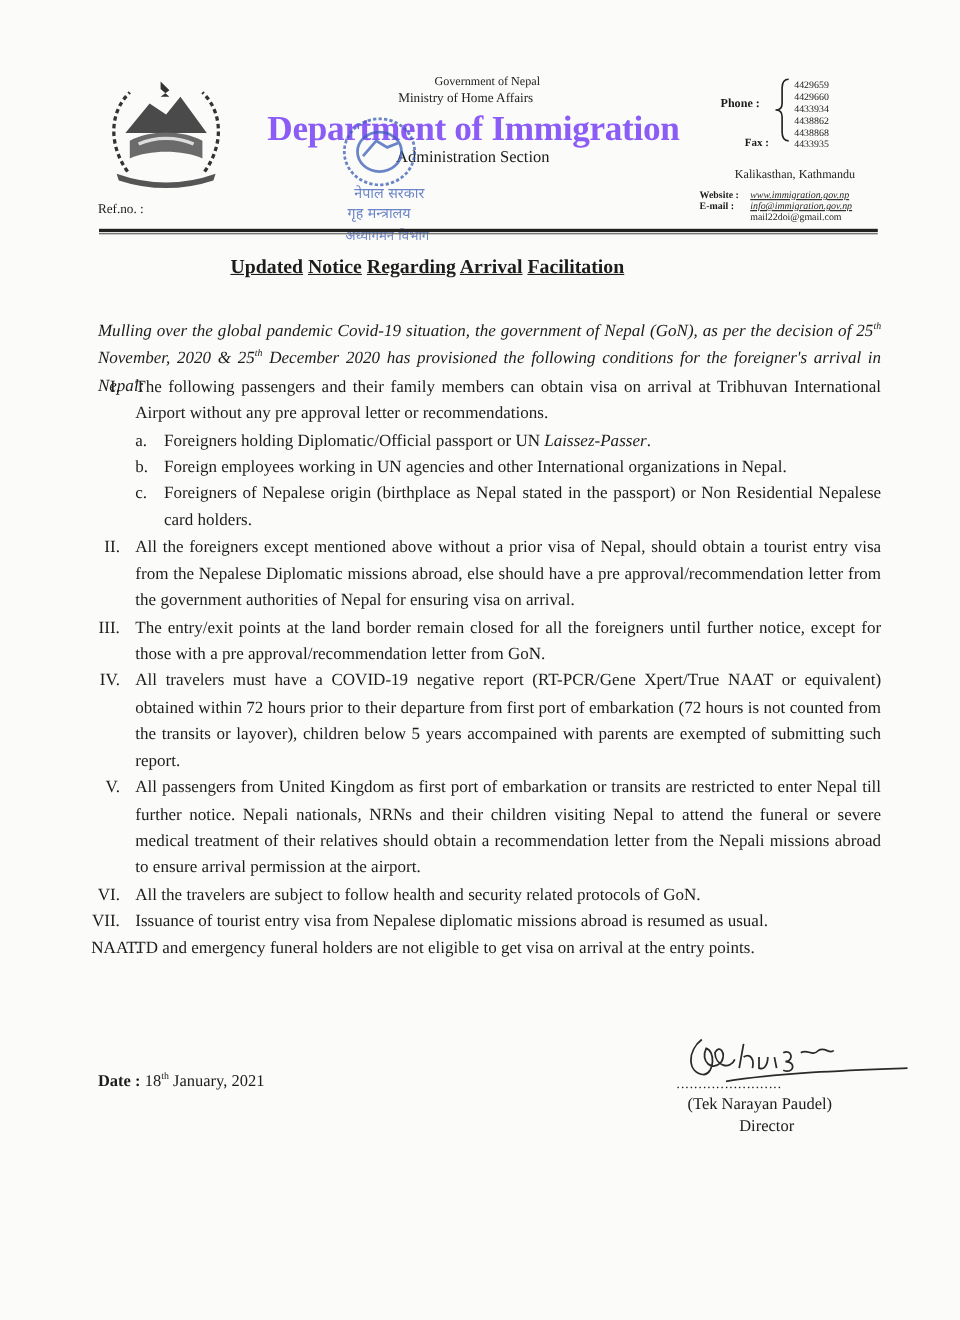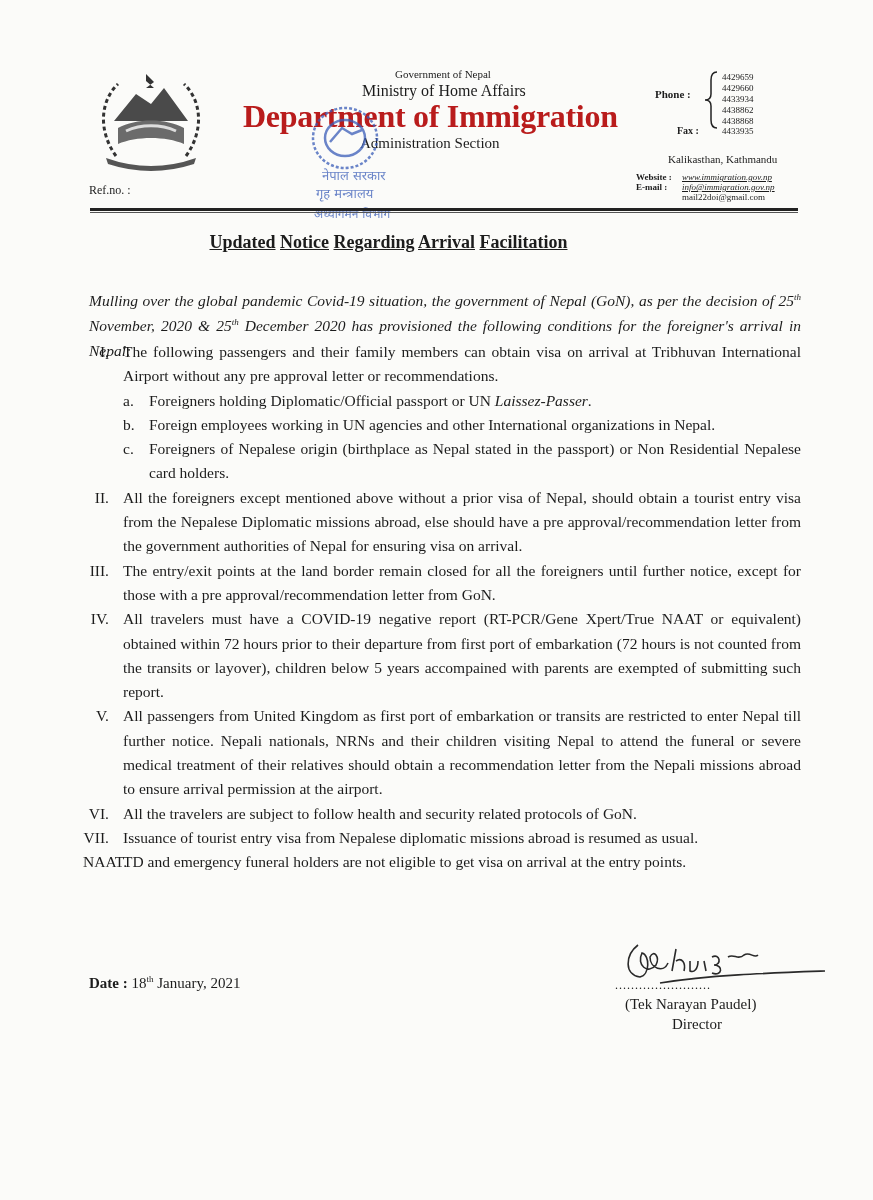--- a/index.html
+++ b/index.html
@@ -9,22 +9,22 @@
     font-family:"Liberation Serif", serif;
     color:#1c1c1c;
     position:relative;
   }
   .page { position:absolute; left:0; top:0; width:873px; height:1200px; }
 
   
   .emblem { position:absolute; left:96px; top:66px; width:110px; height:106px; }
   .ref { position:absolute; left:89px; top:183px; font-size:12px;text-align:right; }
   .gov { position:absolute; left:395px; top:68px; font-size:11px; }
-  .ministry { position:absolute; left:362px; top:82px; font-size:16px; }
-  .dept { position:absolute; left:243px; top:98px; font-size:32px; font-weight:bold; letter-spacing:-0.3px; color:#b91c1c; }
+  .ministry { position:absolute; left:362px; top:82px; font-size:12px; }
+  .dept { position:absolute; left:243px; top:98px; font-size:32px; font-weight:bold; letter-spacing:-0.3px; color:#8b5cf6; }
   .section { position:absolute; left:360px; top:135px; font-size:15px; }
   .stamp { position:absolute; left:300px; top:100px; width:110px; height:125px; opacity:0.75; }
 
   .contact { position:absolute; left:655px; top:88px; font-size:11px; font-weight:bold; }
   .phones { position:absolute; left:722px; top:72px; font-size:9px; line-height:11px; }
   .brace { position:absolute; left:703px; top:70px; width:16px; height:60px; }
   .faxlbl { position:absolute; left:677px; top:125px; font-size:10px; font-weight:bold; }
   .faxnum { position:absolute; left:722px; top:126px; font-size:9px; }
   .addr { position:absolute; left:668px; top:153px; font-size:11px; }
   .web { position:absolute; left:636px; top:172px; font-size:9px; line-height:10px; }

